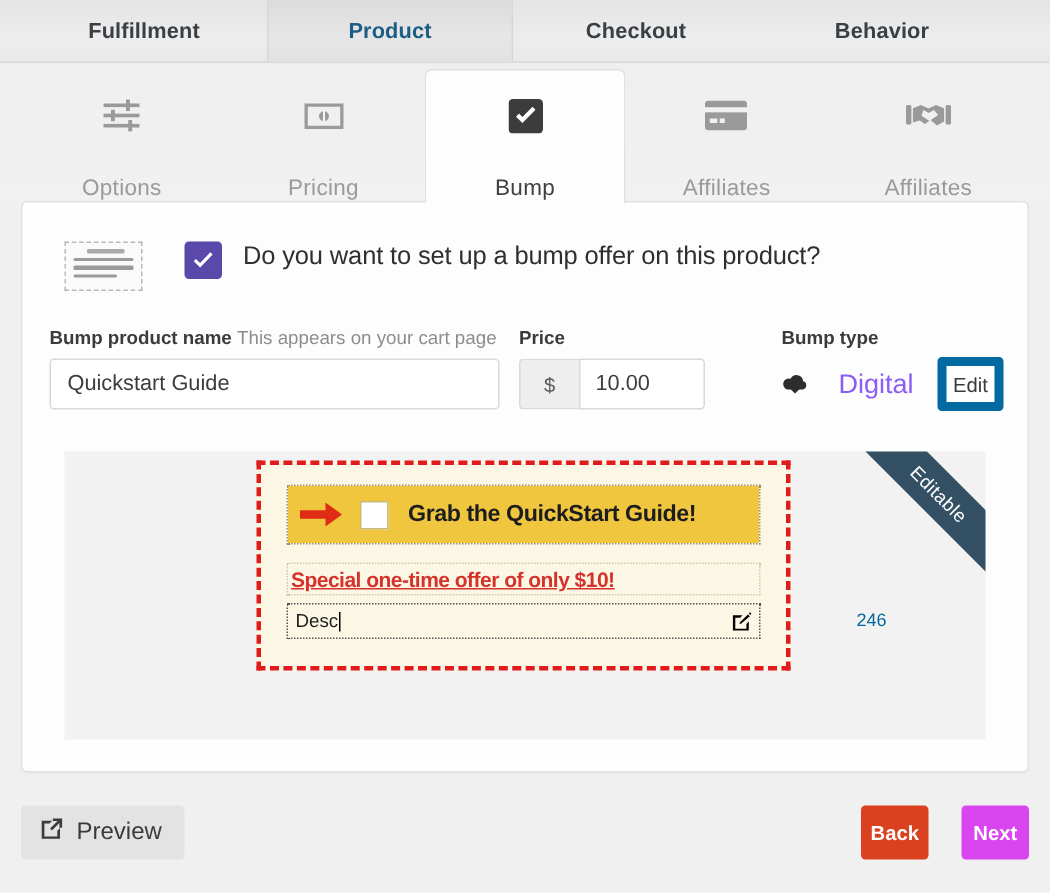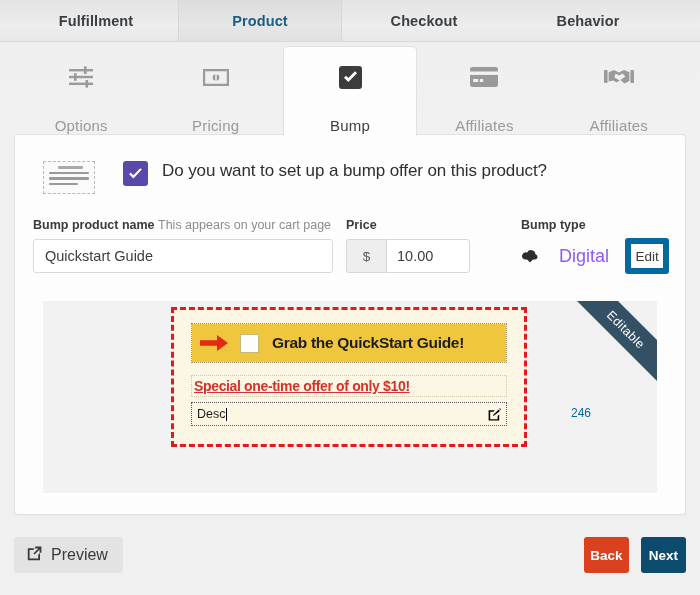--- a/index.html
+++ b/index.html
@@ -341,32 +341,32 @@
     padding: 0 15px 0 13px;
     background: #e3e3e3;
     border: none;
     border-radius: 3px;
     font-size: 16px;
     color: #3b3b3b;
     cursor: pointer;
     font-family: "Liberation Sans", sans-serif;
   }
   .preview-btn svg { fill: #3b3b3b; margin-right: 9px; }
-  .right-btns { display: flex; gap: 12px; }
+  .right-btns { display: flex; gap: 22px; }
   .btn-back, .btn-next {
     width: 45px; height: 36px;
     border: none; border-radius: 3px;
     color: #fff;
     font-size: 13.5px;
     font-weight: bold;
     cursor: pointer;
     font-family: "Liberation Sans", sans-serif;
   }
   .btn-back { background: #d9411f; }
-  .btn-next { background: #0c4a6e; }
+  .btn-next { background: #d946ef; }
 </style>
 </head>
 <body>
 
 <div class="topnav">
   <div class="topnav-tab">
     <span>Fulfillment</span>
   </div>
   <div class="topnav-tab active">
     <span>Product</span>

